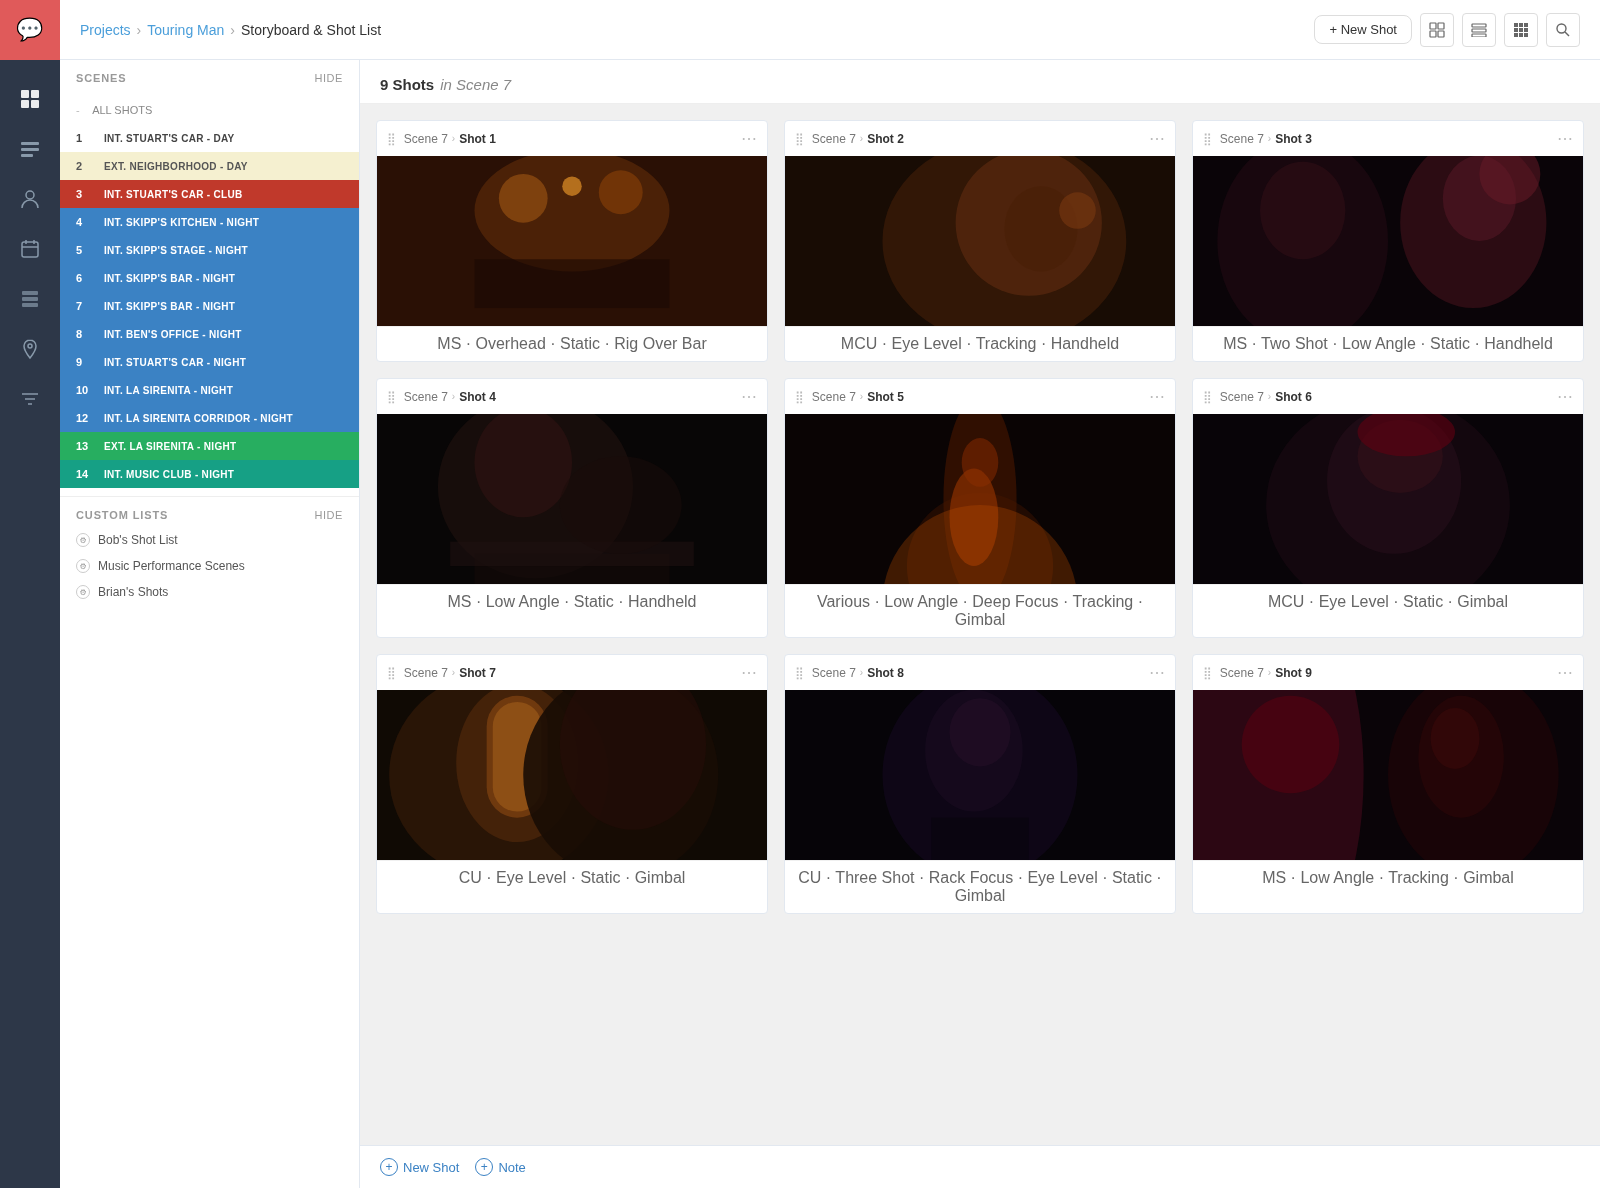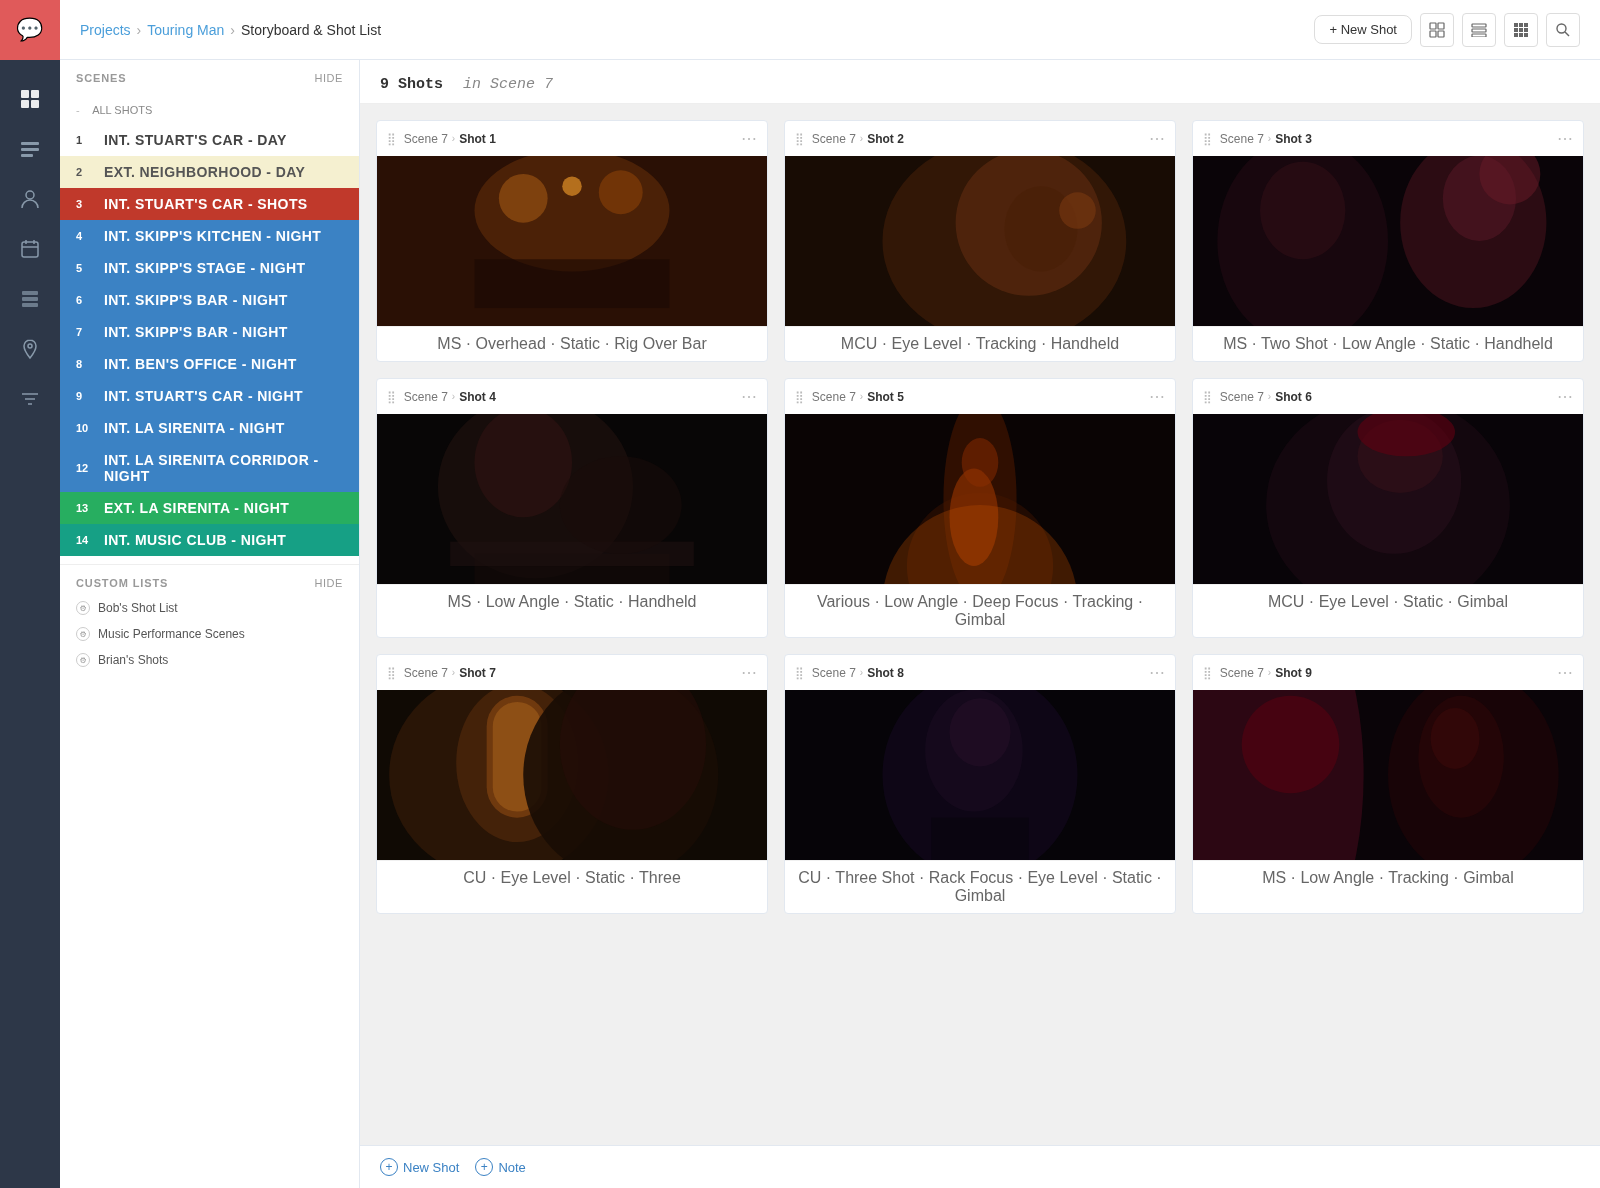--- a/index.html
+++ b/index.html
@@ -143,21 +143,21 @@
       font-size: 12px;
       color: #444;
       gap: 10px;
     }
     .scene-item.active-red { background: #c0392b; color: white; }
     .scene-item.active-blue { background: #3b82c4; color: white; }
     .scene-item.active-green { background: #27ae60; color: white; }
     .scene-item.active-teal { background: #16a085; color: white; }
     .scene-item.active-yellow { background: #f5f0d0; color: #555; }
     .scene-num { width: 18px; font-weight: 600; flex-shrink: 0; font-size: 11px; }
-    .scene-label { font-size: 14px; font-weight: 600; letter-spacing: 0.03em; }
+    .scene-label { font-size: 10px; font-weight: 600; letter-spacing: 0.03em; }
     .all-shots-item { padding: 8px 16px 6px; }
     .all-shots-label { font-size: 11px; color: #888; cursor: pointer; }
 
     
     .custom-lists-section { padding: 12px 16px 8px; border-top: 1px solid #eee; margin-top: 8px; }
     .custom-list-item {
       display: flex;
       align-items: center;
       gap: 8px;
       padding: 6px 0;
@@ -181,21 +181,21 @@
     .subheader {
       padding: 16px 20px 10px;
       font-size: 15px;
       color: #333;
       background: white;
       border-bottom: 1px solid #eee;
       display: flex;
       justify-content: space-between;
       align-items: center;
     }
-    .subheader-left { display: flex; align-items: center; gap: 20px; font-family: Liberation Mono, monospace; }
+    .subheader-left { display: flex; align-items: center; gap: 6px; }
     .shots-count { font-weight: 600; }
     .shots-in { color: #888; font-style: italic; }
 
     .shot-grid {
       flex: 1;
       overflow-y: auto;
       padding: 16px;
       display: grid;
       grid-template-columns: repeat(3, 1fr);
       gap: 16px;
@@ -401,21 +401,21 @@
       <div class="scene-item ">
             <span class="scene-num">1</span>
             <span class="scene-label">INT. STUART'S CAR - DAY</span>
           </div>
           <div class="scene-item active-yellow">
             <span class="scene-num">2</span>
             <span class="scene-label">EXT. NEIGHBORHOOD - DAY</span>
           </div>
           <div class="scene-item active-red">
             <span class="scene-num">3</span>
-            <span class="scene-label">INT. STUART'S CAR - SHOTS</span>
+            <span class="scene-label">INT. STUART'S CAR - CLUB</span>
           </div>
           <div class="scene-item active-blue">
             <span class="scene-num">4</span>
             <span class="scene-label">INT. SKIPP'S KITCHEN - NIGHT</span>
           </div>
           <div class="scene-item active-blue">
             <span class="scene-num">5</span>
             <span class="scene-label">INT. SKIPP'S STAGE - NIGHT</span>
           </div>
           <div class="scene-item active-blue">
@@ -630,21 +630,21 @@
       <svg width="100%" height="170" viewBox="0 0 320 170" preserveAspectRatio="xMidYMid slice">
     <rect width="320" height="170" fill="#100a04"></rect>
     <ellipse cx="100" cy="85" rx="90" ry="85" fill="#301808" opacity="0.8"></ellipse>
     <ellipse cx="115" cy="75" rx="50" ry="65" fill="#50280c" opacity="0.7"></ellipse>
     <rect x="90" y="20" width="50" height="100" rx="25" fill="#7a4010" opacity="0.8"></rect>
     <rect x="95" y="25" width="40" height="90" rx="20" fill="#9a5818" opacity="0.7"></rect>
     <ellipse cx="200" cy="85" rx="80" ry="85" fill="#180c04" opacity="0.9"></ellipse>
     <ellipse cx="210" cy="60" rx="60" ry="70" fill="#280c08" opacity="0.5"></ellipse>
   </svg>
     </div>
-    <div class="shot-desc">CU · Eye Level · Static · Three</div>
+    <div class="shot-desc">CU · Eye Level · Static · Gimbal</div>
   </div>
           <div class="shot-card">
     <div class="shot-card-header">
       <div class="shot-card-title">
         <span class="shot-drag">⣿</span>
         <span class="scene-ref">Scene 7</span>
         <span class="arrow">›</span>
         <span class="shot-name">Shot 8</span>
       </div>
       <span class="shot-menu">⋯</span>

